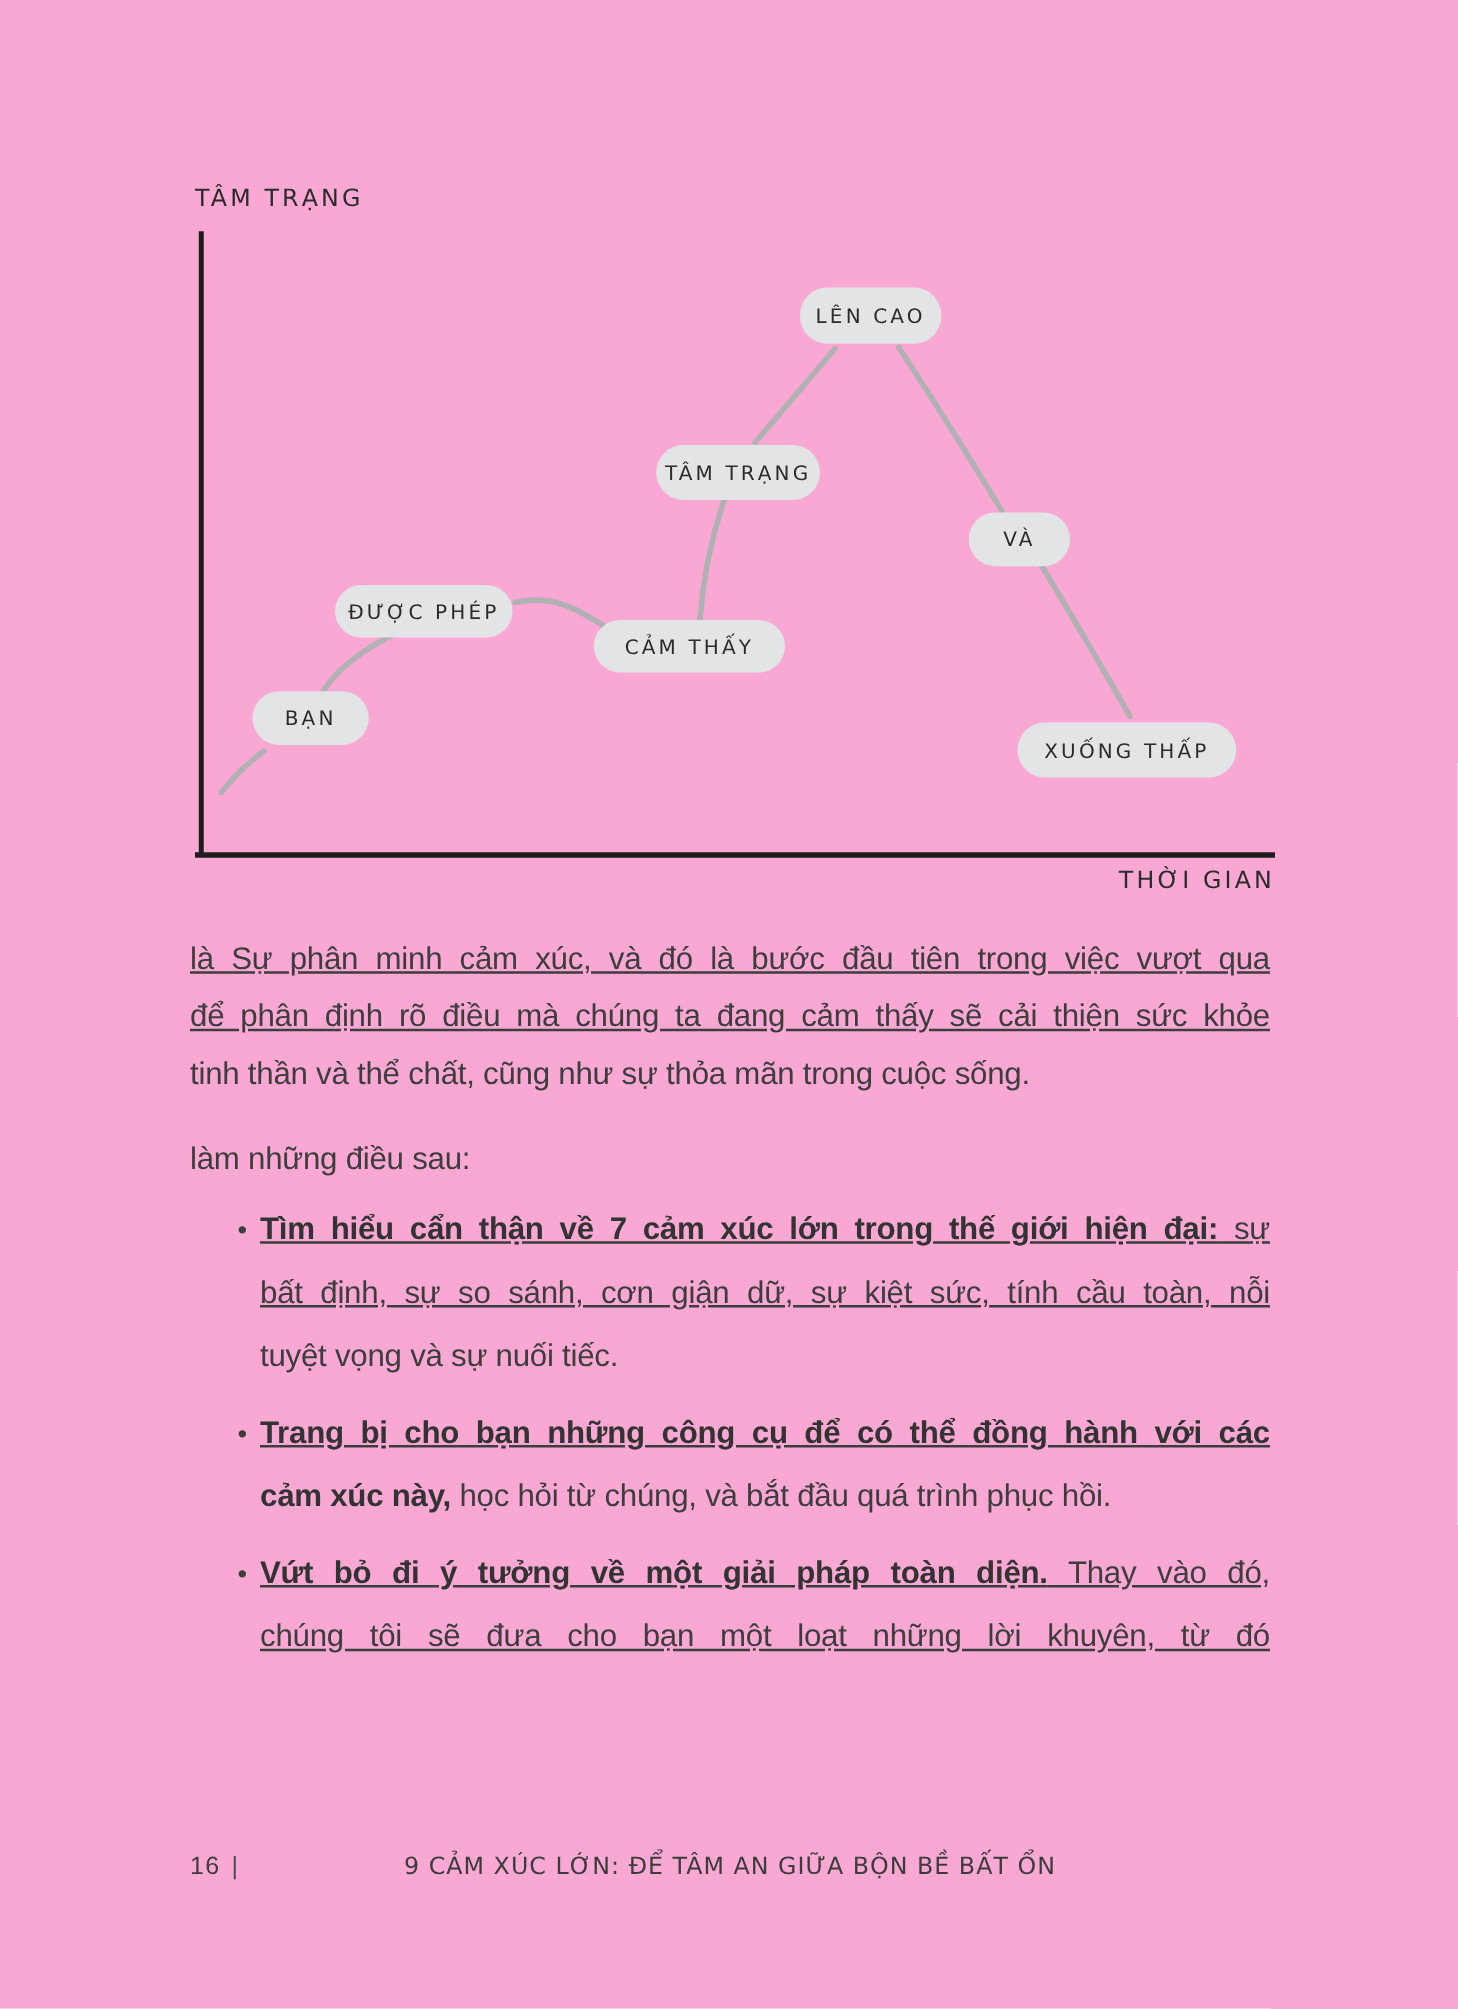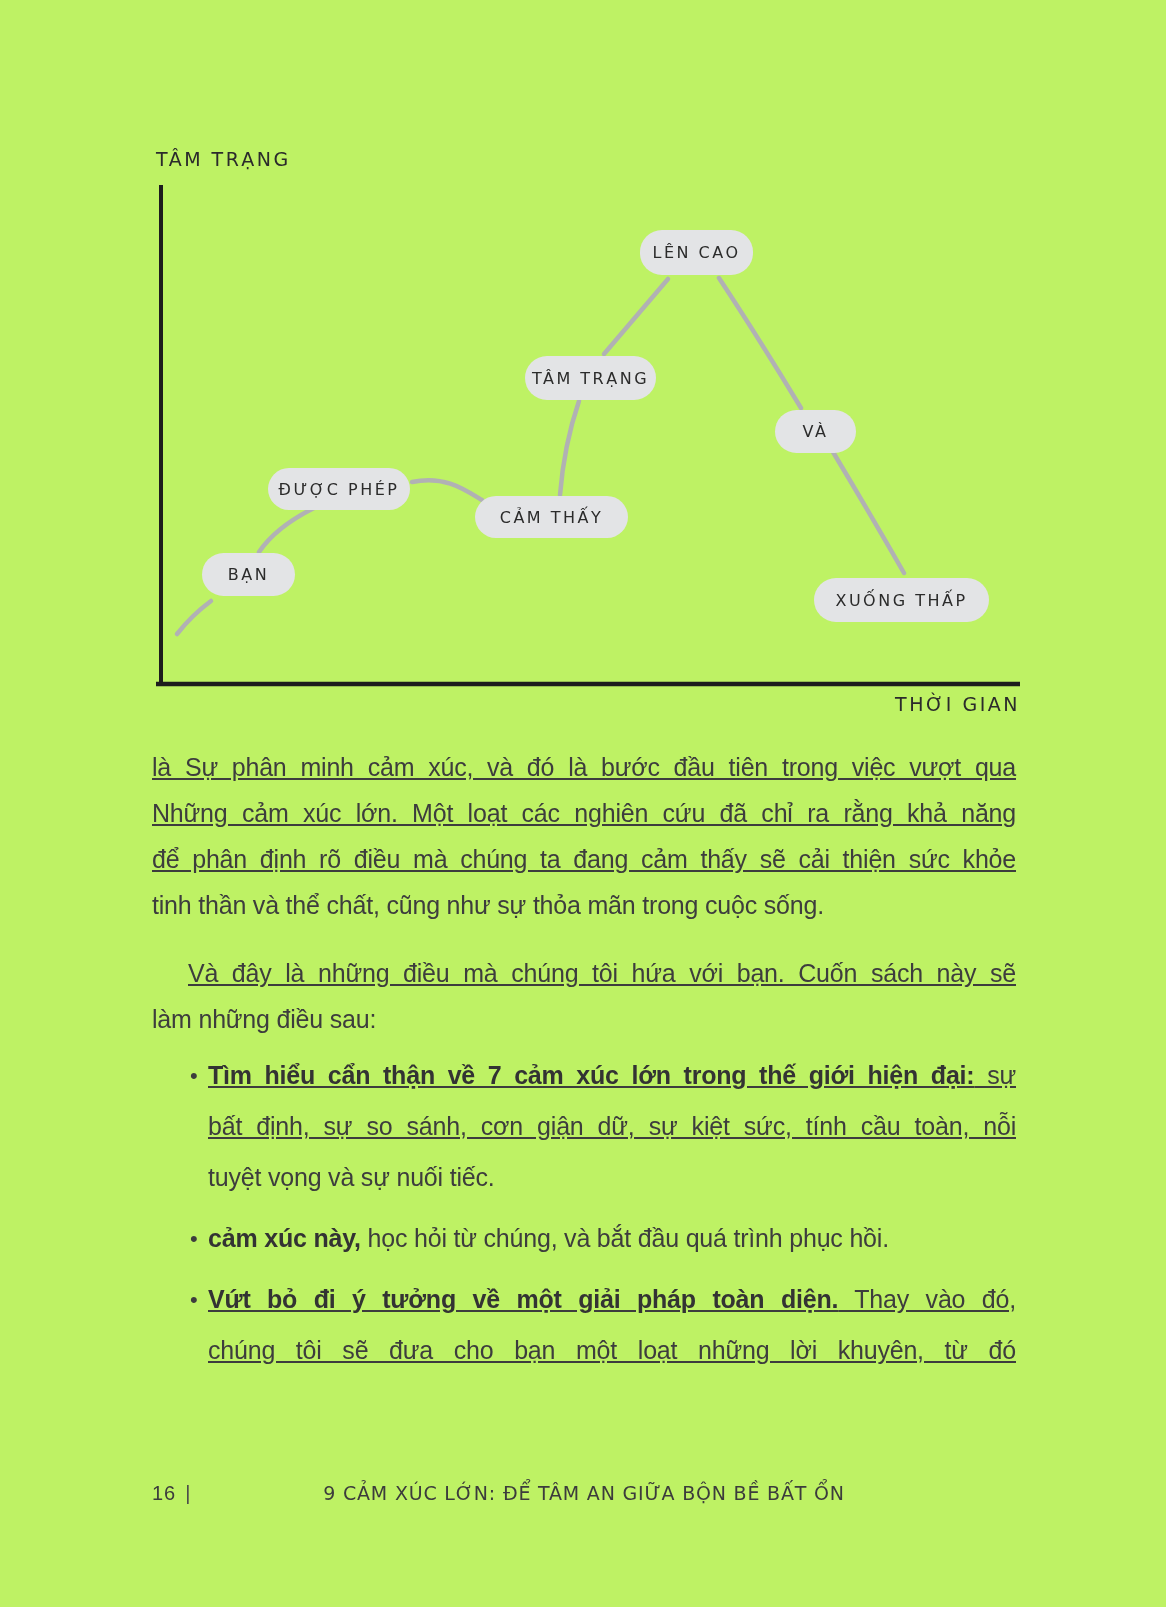--- a/index.html
+++ b/index.html
@@ -1,19 +1,19 @@
 <!DOCTYPE html>
 <html><head>
 <meta charset="utf-8">
 <style>
   html,body{margin:0;padding:0;background:#ffffff;}
   .page{
     position:relative;
     width:1166px;height:1607px;
-    background:#bef264;
+    background:#f9a8d4;
     font-family:"Liberation Sans","DejaVu Sans",sans-serif;
     color:#3d3d3d;
     overflow:hidden;
   }
   
   .chart{position:absolute;left:152px;top:145px;width:880px;height:580px;}
   .chart svg{position:absolute;left:0;top:0;}
   .axis-label{
     position:absolute;
     font-size:19px;letter-spacing:2.5px;
@@ -84,41 +84,40 @@
     <div class="bubble" style="left:373px;top:211px;width:131px;height:44px;">TÂM TRẠNG</div>
     <div class="bubble" style="left:488px;top:85px;width:113px;height:45px;">LÊN CAO</div>
     <div class="bubble" style="left:623px;top:265px;width:81px;height:43px;">VÀ</div>
     <div class="bubble" style="left:662px;top:433px;width:175px;height:44px;">XUỐNG THẤP</div>
   </div>
 
   <div class="text-col">
 
     <div class="p1">
       <div class="jline">là Sự phân minh cảm xúc, và đó là bước đầu tiên trong việc vượt qua</div>
-      <div class="jline">Những cảm xúc lớn. Một loạt các nghiên cứu đã chỉ ra rằng khả năng</div>
       <div class="jline">để phân định rõ điều mà chúng ta đang cảm thấy sẽ cải thiện sức khỏe</div>
       <div class="lline">tinh thần và thể chất, cũng như sự thỏa mãn trong cuộc sống.</div>
     </div>
 
     <div class="p2">
-      <div class="jline indent">Và đây là những điều mà chúng tôi hứa với bạn. Cuốn sách này sẽ</div>
       <div class="lline">làm những điều sau:</div>
     </div>
 
     <div class="bullets">
 
       <div class="bullet">
         <span class="marker">•</span>
         <div class="jline"><span class="bold">Tìm hiểu cẩn thận về 7 cảm xúc lớn trong thế giới hiện đại:</span><span> sự</span></div>
         <div class="jline"><span class="bold"></span><span>bất định, sự so sánh, cơn giận dữ, sự kiệt sức, tính cầu toàn, nỗi</span></div>
         <div class="lline"><span class="bold"></span><span>tuyệt vọng và sự nuối tiếc.</span></div>
       </div>
 
       <div class="bullet">
         <span class="marker">•</span>
+        <div class="jline"><span class="bold">Trang bị cho bạn những công cụ để có thể đồng hành với các</span><span></span></div>
         <div class="lline"><span class="bold">cảm xúc này,</span><span> học hỏi từ chúng, và bắt đầu quá trình phục hồi.</span></div>
       </div>
 
       <div class="bullet">
         <span class="marker">•</span>
         <div class="jline"><span class="bold">Vứt bỏ đi ý tưởng về một giải pháp toàn diện.</span><span> Thay vào đó,</span></div>
         <div class="jline"><span class="bold"></span><span>chúng tôi sẽ đưa cho bạn một loạt những lời khuyên, từ đó</span></div>
       </div>
 
     </div>

